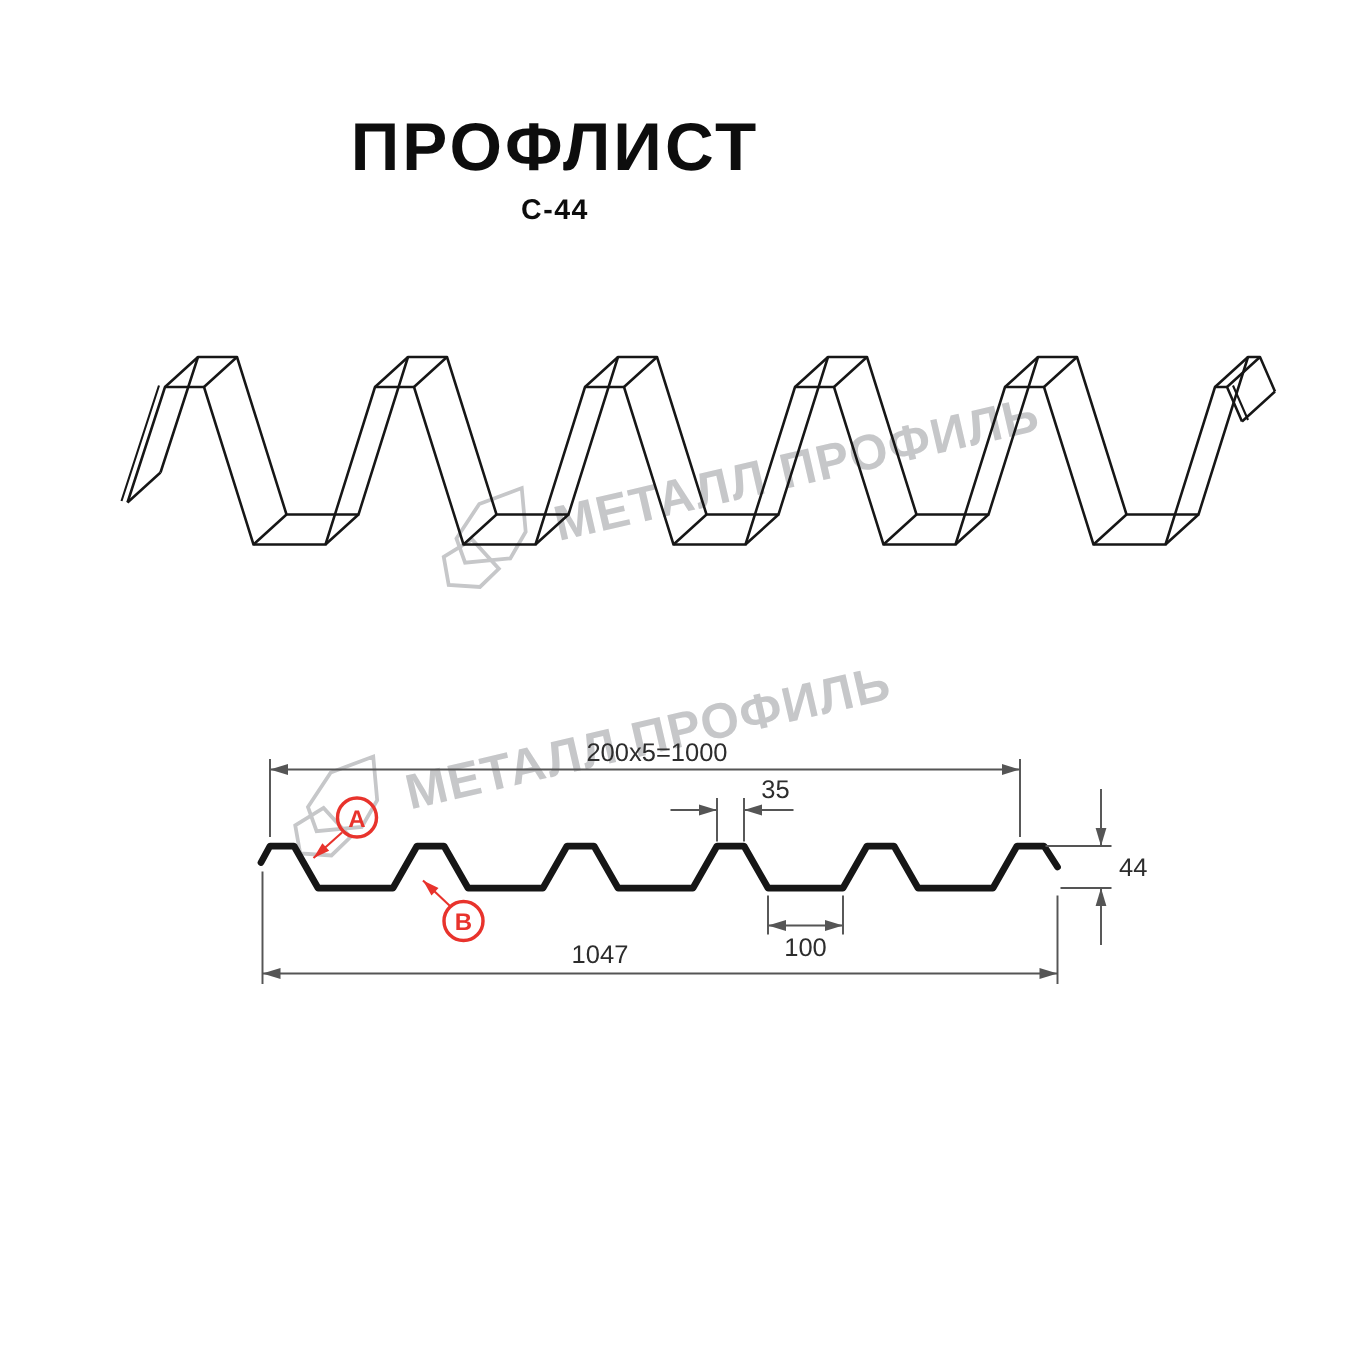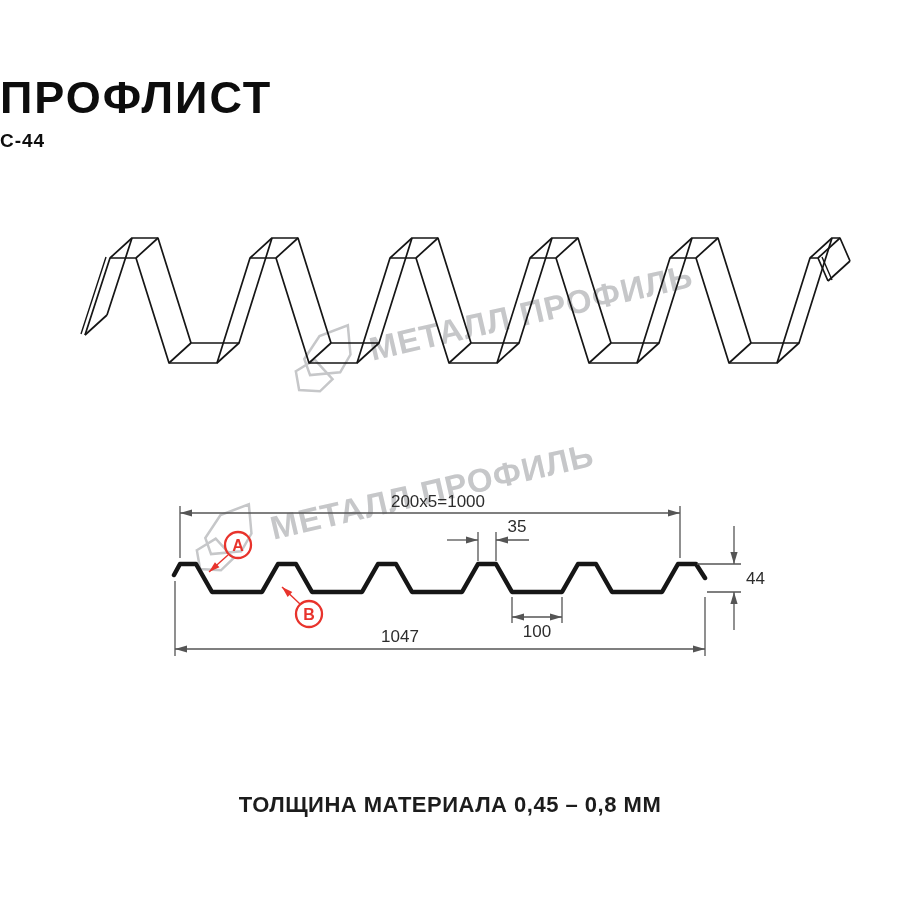--- a/index.html
+++ b/index.html
@@ -1,18 +1,18 @@
 <!DOCTYPE html>
 <html><head>
 <meta charset="utf-8">
 <style>
   html,body{margin:0;padding:0;background:#ffffff;}
   #stage{position:relative;width:900px;height:900px;background:#ffffff;overflow:hidden;
          font-family:"Liberation Sans", sans-serif;}
-  .hdr{position:absolute;left:0;width:740px;text-align:left;z-index:3;color:#0d0d0d;}
+  .hdr{position:absolute;left:0;width:740px;text-align:center;z-index:3;color:#0d0d0d;}
   #title{top:72px;font-size:45px;font-weight:bold;letter-spacing:2px;}
   #subtitle{top:130px;font-size:19px;font-weight:bold;letter-spacing:1px;}
   #footer-note{position:absolute;left:0;top:792px;width:900px;text-align:center;
                font-size:22px;font-weight:bold;letter-spacing:.5px;color:#1c1c1c;z-index:3;}
   .wm{position:absolute;display:flex;align-items:center;gap:12px;z-index:1;
       transform:rotate(-13deg);transform-origin:0 50%;pointer-events:none;}
   .wm .wm-text{font-size:33px;font-weight:bold;letter-spacing:1px;color:#c6c7c9;white-space:nowrap;}
   #wm-3d{left:292px;top:336px;}
   #wm-section{left:193px;top:515px;}
   #draw{position:absolute;left:0;top:0;z-index:2;}
@@ -103,14 +103,13 @@
       <circle cx="238" cy="545" r="13" fill="none" stroke="#e8332c" stroke-width="2.3"></circle>
       <text class="redtext" x="238" y="551" text-anchor="middle">A</text>
     </g>
     <g>
       <line x1="300" y1="604" x2="282" y2="587" stroke="#e8332c" stroke-width="1.4" marker-end="url(#redArrow)"></line>
       <circle cx="309" cy="614" r="13" fill="none" stroke="#e8332c" stroke-width="2.3"></circle>
       <text class="redtext" x="309" y="620" text-anchor="middle">B</text>
     </g>
   </svg>
 
-  <div id="footer-note">ТОЛЩИНА МАТЕРИАЛА 0,45 – 0,8 ММ</div>
 </div>
 
 </body></html>

